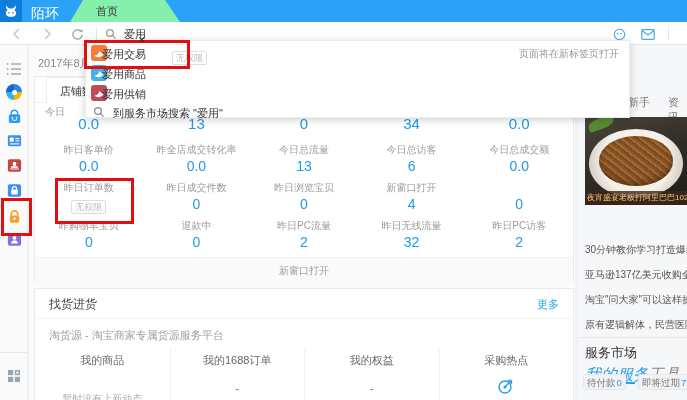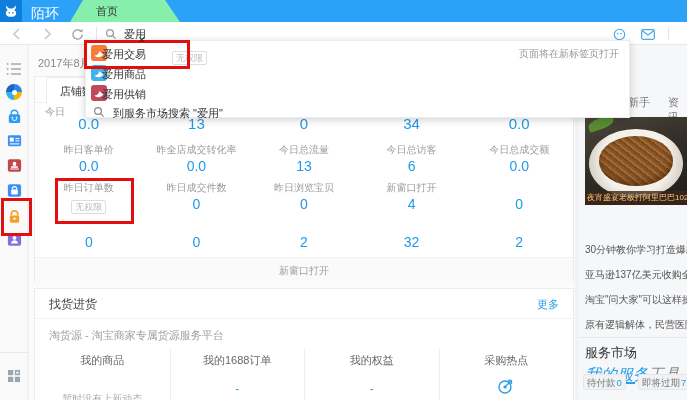--- a/index.html
+++ b/index.html
@@ -274,20 +274,27 @@
       <span class="slabel">新窗口打开</span>
     </div>
     <div class="srow" style="top:119px;">
       <span><span class="tag">无权限</span></span>
       <span class="sval">0</span>
       <span class="sval">0</span>
       <span class="sval">4</span>
       <span class="sval">0</span>
     </div>
 
+    <div class="srow" style="top:142px;">
+      <span class="slabel">昨购物车宝贝</span>
+      <span class="slabel">退款中</span>
+      <span class="slabel">昨日PC流量</span>
+      <span class="slabel">昨日无线流量</span>
+      <span class="slabel">昨日PC访客</span>
+    </div>
     <div class="srow" style="top:157px;">
       <span class="sval">0</span>
       <span class="sval">0</span>
       <span class="sval">2</span>
       <span class="sval">32</span>
       <span class="sval">2</span>
     </div>
 
     <div class="cfooter">新窗口打开</div>
   </div>

